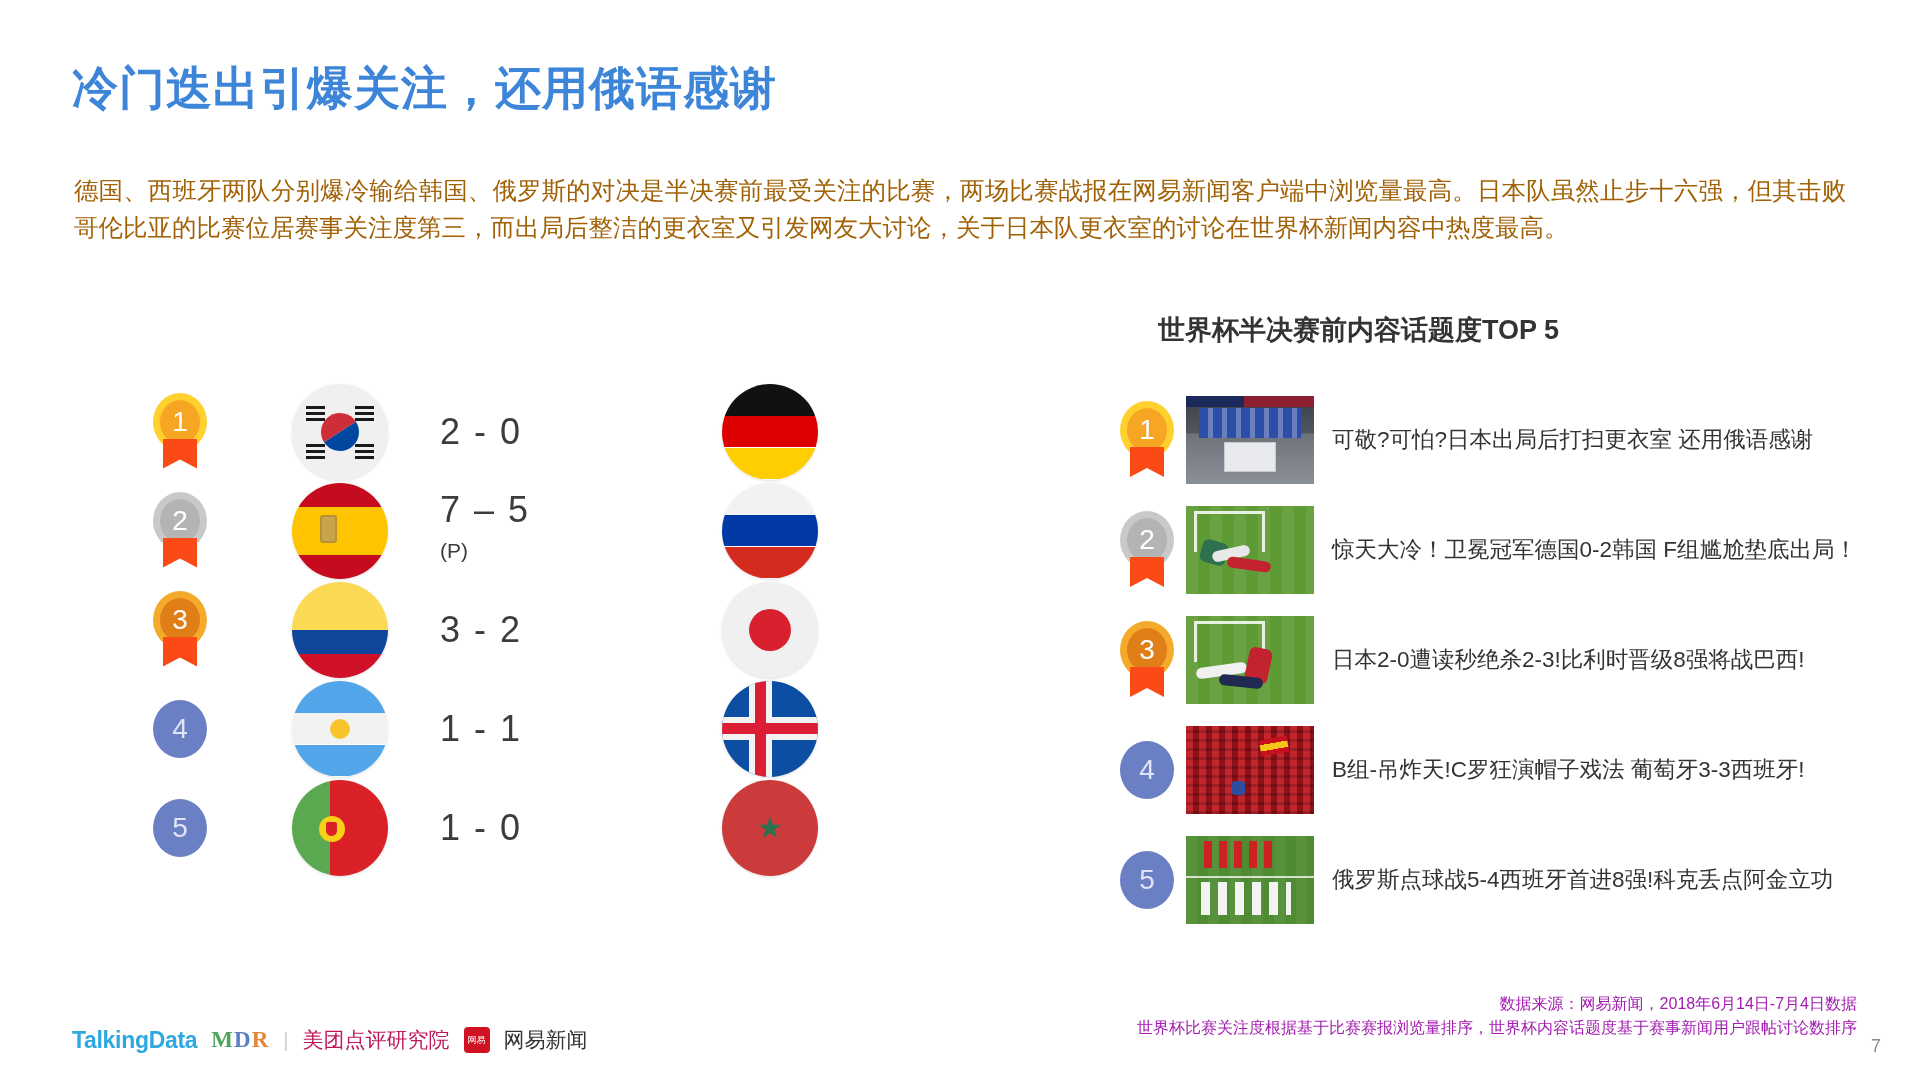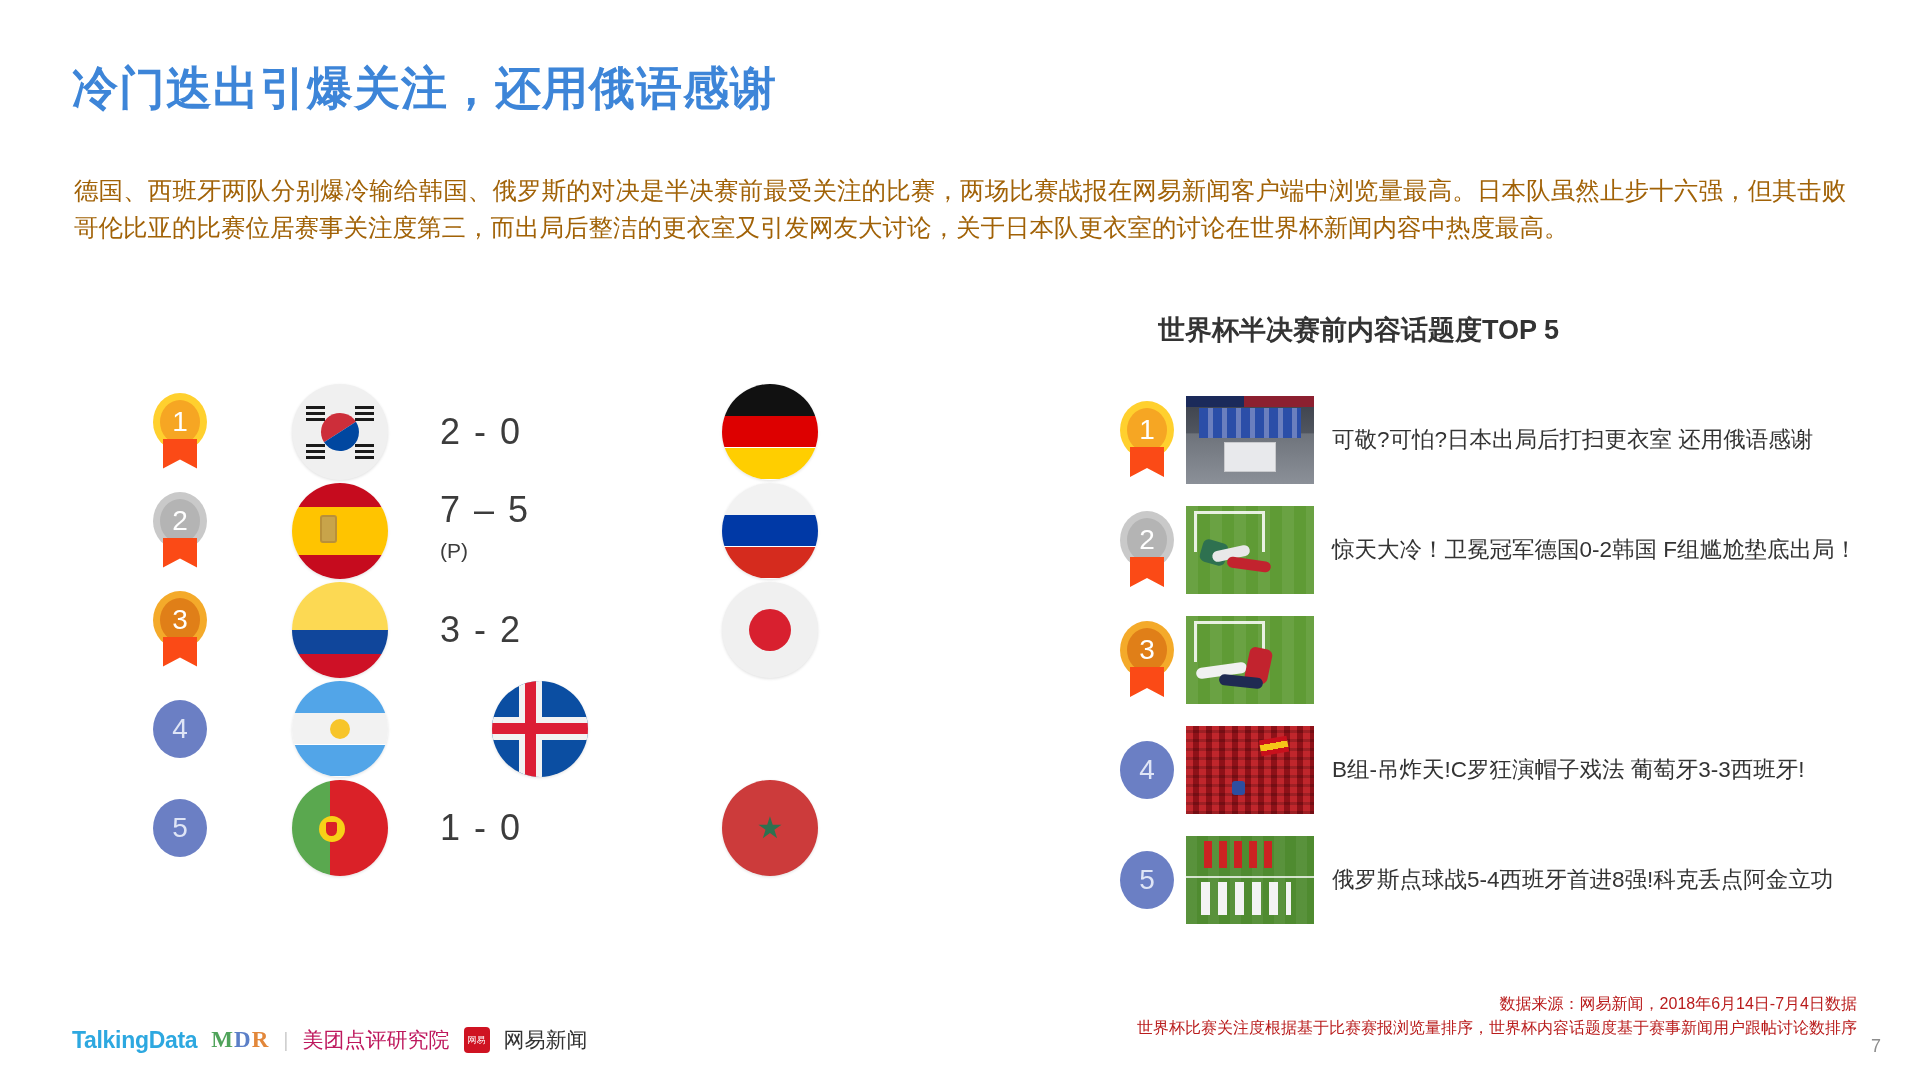--- a/index.html
+++ b/index.html
@@ -200,21 +200,21 @@
       background: repeating-linear-gradient(90deg, rgba(255,255,255,.06) 0 11px, transparent 11px 22px); }
   .t-celebrate .line { position:absolute; left:0; top:46%; width:100%; height:2px; background:rgba(255,255,255,.75); }
   .t-celebrate .reds { position:absolute; left:14%; top:6%; width:56%; height:30%;
       background: repeating-linear-gradient(90deg,#cc2222 0 8px, transparent 8px 15px); }
   .t-celebrate .whites { position:absolute; left:12%; top:52%; width:70%; height:38%;
       background: repeating-linear-gradient(90deg,#f3f3f3 0 9px, transparent 9px 17px); }
 
   
   .source {
     position:absolute; right: 64px; top: 992px;
-    text-align: right; font-size: 16px; line-height: 24px; color:#b91c1c;
+    text-align: right; font-size: 16px; line-height: 24px; color:#a21caf;
   }
   .pagenum { position:absolute; right: 40px; top: 1036px; font-size:18px; color:#8d8d8d; }
 
   .brandbar { position:absolute; left:72px; top:1026px; display:flex; align-items:center; gap:14px; }
   .b-td { font-size:23px; font-weight:bold; color:#2da8e0; letter-spacing:-0.3px; }
   .b-mdr { font-size:23px; font-weight:bold; letter-spacing:1px;font-family:Liberation Serif, serif; }
   .b-mdr .m { color:#4fa35a; } .b-mdr .d { color:#5b7fc7; } .b-mdr .r { color:#e2873a; }
   .b-sep { color:#cfcfcf; font-size:20px; }
   .b-meituan { font-size:21px; color:#be185d; }
   .b-netease-logo { width:26px; height:26px; background:#cf1322; border-radius:4px;
@@ -339,20 +339,23 @@
         </div>
       </div>
       <div class="flagA-cell">
         <div class="flag ar">
           <div class="band b1"></div>
             <div class="band b2"></div>
             <div class="band b3"></div>
           <div class="sunmay"></div>
         </div>
       </div>
+      <div class="score-cell">
+        <span>1 - 1</span>
+      </div>
       <div class="flagB-cell">
         <div class="flag is">
           <div class="cv"></div>
             <div class="ch"></div>
             <div class="cv2"></div>
             <div class="ch2"></div>
         </div>
       </div>
     </div>
 
@@ -433,20 +436,21 @@
           <div class="ribbon"></div>
         </div>
       </div>
       <div class="news-thumb t-pitch t-pitch2">
         <div class="grass"></div>
           <div class="goal"></div>
         <div class="p1"></div>
           <div class="p2"></div>
           <div class="p3"></div>
       </div>
+      <div class="news-text">日本2-0遭读秒绝杀2-3!比利时晋级8强将战巴西!</div>
     </div>
 
     <div class="news-row">
       <div class="news-rank">
         <div class="plainrank">
           <span>4</span>
         </div>
       </div>
       <div class="news-thumb t-crowd">
         <div class="dots"></div>

